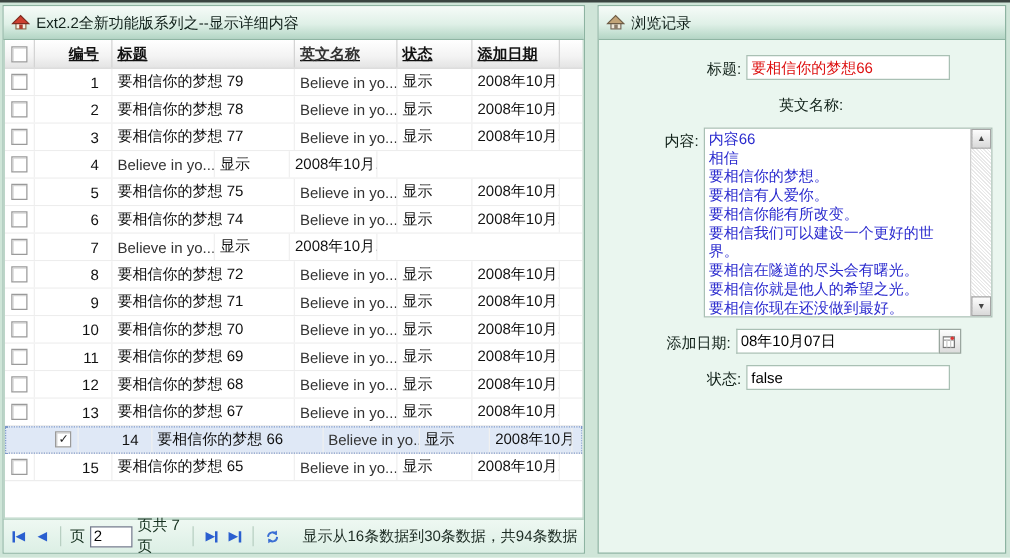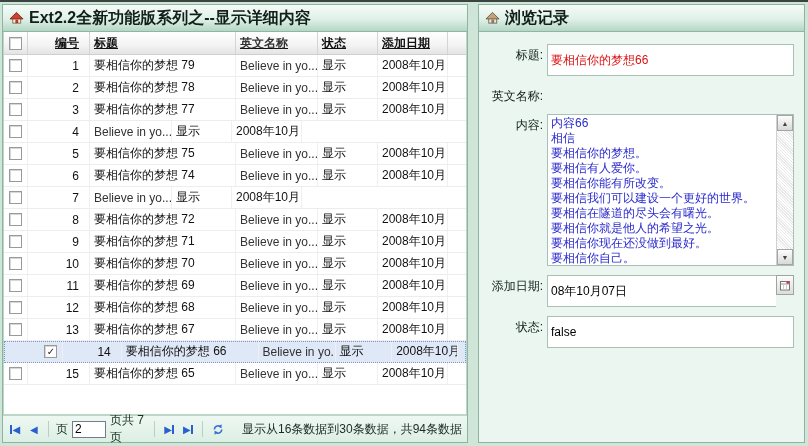--- a/index.html
+++ b/index.html
@@ -18,21 +18,21 @@
     background:#eaf6ef;
   }
   .panel-left  { left:2px;  width:466px; }
   .panel-right { left:478px; width:327px; }
   .panel-header {
     height:27px; flex:0 0 27px;
     display:flex; align-items:center; gap:5px;
     padding:0 6px;
     background:linear-gradient(#f6fbf8, #dff0e7 55%, #b4d6c5);
     border-bottom:1px solid #8fb5a3;
-    font-weight:bold; font-size:16px; color:#10201a;
+    font-weight:normal; font-size:12px; color:#10201a;
   }
   .home-icon { width:15px; height:14px; flex:0 0 15px; }
 
   
   .grid-wrap { flex:1; background:#fff; display:flex; flex-direction:column; overflow:hidden; border:1px solid #bcd6c8; border-top:none; }
   .grid-header { display:flex; flex:0 0 23px; height:23px;
     background:linear-gradient(#ffffff,#f3f3f3 60%,#e4e4e4);
     border-bottom:1px solid #cfcfcf; font-weight:bold;text-decoration:underline; }
   .gh-cell { display:flex; align-items:center; padding:0 4px;
     border-right:1px solid #d4d4d4; overflow:hidden; white-space:nowrap; }
@@ -64,25 +64,25 @@
     width:18px; height:18px; color:#2a5fd0; font-size:10px; cursor:pointer; }
   .pg-bar { display:inline-block; width:2px; height:9px; background:#2a5fd0; }
   .pg-sep { width:1px; height:16px; background:#b8cfc2; margin:0 3px; }
   .pg-input { width:34px; height:17px; border:1px solid #737b8c; font-size:12px; padding:0 2px;
               font-family:"Liberation Sans",sans-serif; }
   .pg-label { color:#15301f; }
   .pg-status { color:#1b2a22; margin-left:12px; white-space:nowrap; }
   .refresh-icon { width:15px; height:15px; margin:0 2px; }
 
   
-  .form-body { flex:1; padding:12px 10px 0 0; display:flex; flex-direction:column; }
+  .form-body { flex:1; padding:12px 10px 0 16px; display:flex; flex-direction:column;align-items:center; }
   .frow { display:flex; margin-bottom:9px; }
   .flabel { width:68px; flex:0 0 68px; text-align:right; padding:3px 4px 0 0; color:#102018; white-space:nowrap; }
   .ftext {
-    flex:1; height:32px; border:1px solid #a9c0b4; background:#fff;
+    flex:1; height:20px; border:1px solid #a9c0b4; background:#fff;
     font-size:12px; padding:2px 3px; font-family:"Liberation Sans","DejaVu Sans",sans-serif;
   }
   .val-red   { color:#dd1111; }
   .val-green { color:#2e9440; }
   .content-box {
     flex:1; height:152px; border:1px solid #a9c0b4; background:#fff;
     display:flex; overflow:hidden;gap:12px;
   }
   .content-text {
     flex:1; color:#2a2ace; padding:1px 3px; line-height:15px;

